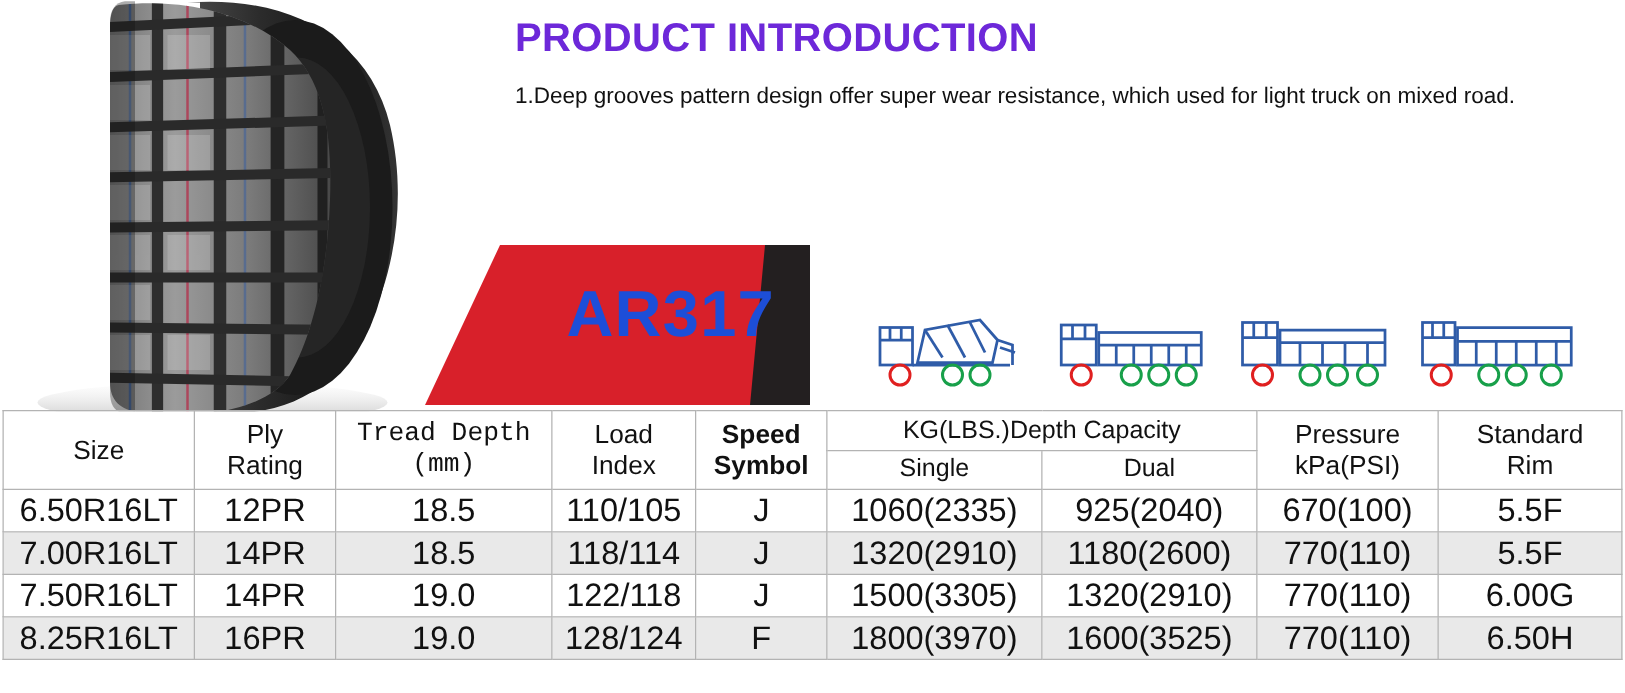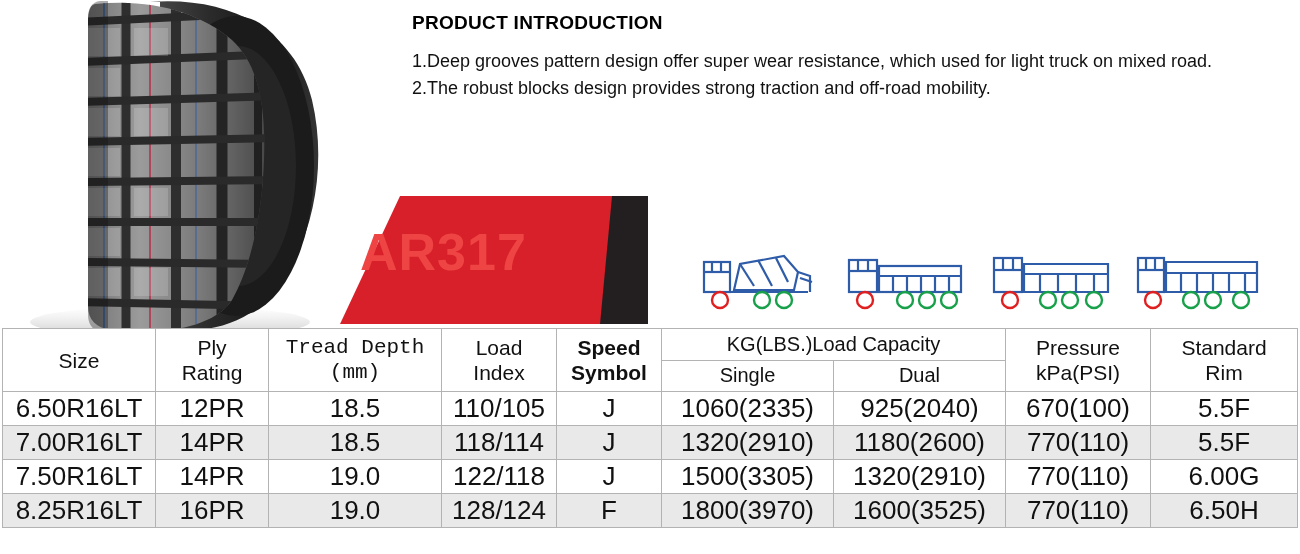--- a/index.html
+++ b/index.html
@@ -15,41 +15,41 @@
   .tire-wrap{
     position:absolute;left:0;top:0;width:400px;height:330px;
   }
   .tire-svg{position:absolute;left:0;top:0;}
 
   
   .intro{
     position:absolute;left:412px;top:12px;width:860px;
   }
   .intro-title{
-    color:#000000;font-size:19px;font-weight:bold;letter-spacing:.3px;
+    color:#6d28d9;font-size:32px;font-weight:bold;letter-spacing:.3px;
     margin:0 0 14px 0;
   }
   .intro-line{
     font-size:18px;line-height:27px;color:#111;margin:0;
   }
 
   
   .banner{
     position:absolute;left:340px;top:196px;width:300px;height:128px;
     background:#d8202a;
     clip-path:polygon(60px 0, 300px 0, 300px 128px, 0 128px);
   }
   .banner-dark{
     position:absolute;left:600px;top:196px;width:48px;height:128px;
     background:#231f20;
     clip-path:polygon(12px 0, 48px 0, 48px 128px, 0 128px);
   }
   .model{
     position:absolute;left:360px;top:222px;width:260px;
-    text-align:left;color:#ef4444;font-size:52px;font-weight:bold;
+    text-align:right;color:#1d4ed8;font-size:52px;font-weight:bold;
     letter-spacing:1px;
   }
 
   
   .trucks{
     position:absolute;left:700px;top:236px;width:560px;height:86px;
     display:flex;justify-content:space-between;align-items:flex-end;
   }
   .truck{width:125px;height:80px;}
 
@@ -162,21 +162,20 @@
       </g>
     </g>
 
     <path d="M88,18 C88,8 92,2 100,1 L108,1 L108,332 L100,331 C92,330 88,324 88,314 Z" fill="#111111" opacity=".35"></path>
   </svg>
 </div>
 
 <div class="intro">
   <h1 class="intro-title">PRODUCT INTRODUCTION</h1>
   <p class="intro-line">1.Deep grooves pattern design offer super wear resistance, which used for light truck on mixed road.</p>
-  <p class="intro-line">2.The robust blocks design provides strong traction and off-road mobility.</p>
 </div>
 
 <div class="banner"></div>
 <div class="banner-dark"></div>
 <div class="model">AR317</div>
 
 <div class="trucks">
 
   <svg class="truck" viewBox="0 0 125 80">
     <g fill="none" stroke="#2f5ca8" stroke-width="2.2">
@@ -279,21 +278,21 @@
         <div>(mm)</div>
       </th>
       <th class="c-load" rowspan="2">
         <div>Load</div>
         <div>Index</div>
       </th>
       <th class="c-speed" rowspan="2">
         <div>Speed</div>
         <div>Symbol</div>
       </th>
-      <th class="sub" colspan="2">KG(LBS.)Load Capacity</th>
+      <th class="sub" colspan="2">KG(LBS.)Depth Capacity</th>
       <th class="c-press" rowspan="2">
         <div>Pressure</div>
         <div>kPa(PSI)</div>
       </th>
       <th class="c-rim" rowspan="2">
         <div>Standard</div>
         <div>Rim</div>
       </th>
     </tr>
     <tr>

